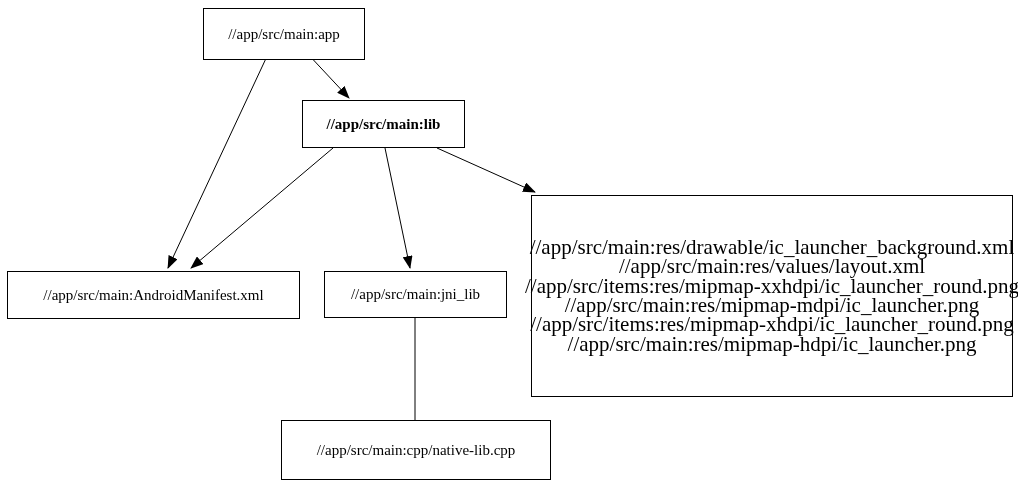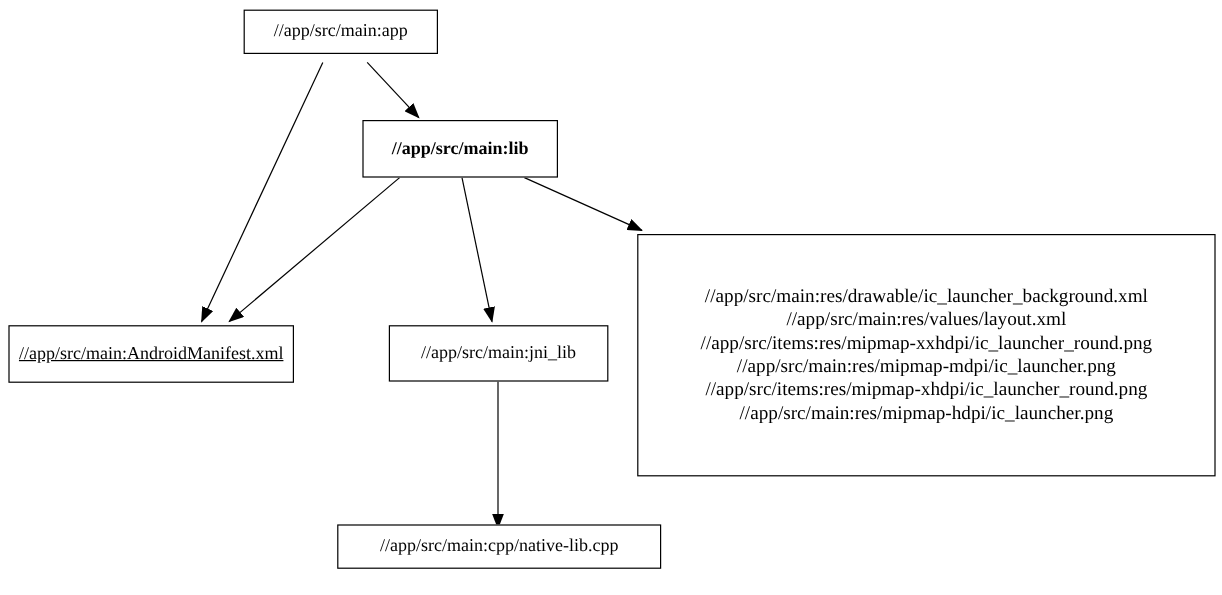--- a/index.html
+++ b/index.html
@@ -31,33 +31,33 @@
     display: flex;
     align-items: center;
     justify-content: center;
     font-size: 15px;
     white-space: nowrap;
     text-align: center;
   }
   .node.multiline {
     flex-direction: column;
     justify-content: center;
-    font-size: 16px;
+    font-size: 21px;
     line-height: 19.4px;
   }
   .node.multiline span {
     display: block;
   }
   
-  #node-app            { left: 203px; top: 8px;   width: 162px; height: 37px; align-items: center; }
+  #node-app            { left: 203px; top: 8px;   width: 162px; height: 52px; align-items: center; }
   #node-lib            { left: 302px; top: 100px; width: 163px; height: 48px; font-weight: bold; }
-  #node-manifest       { left: 7px;   top: 271px; width: 238px; height: 48px; text-decoration: underline; }
+  #node-manifest       { left: 7px;   top: 271px; width: 293px; height: 48px; }
   #node-jni-lib        { left: 324px; top: 271px; width: 183px; height: 47px; }
   #node-resources      { left: 531px; top: 195px; width: 482px; height: 202px; }
-  #node-native-lib-cpp { left: 281px; top: 437px; width: 270px; height: 37px; }
+  #node-native-lib-cpp { left: 281px; top: 420px; width: 270px; height: 60px; }
 </style>
 </head>
 <body>
 
 <div id="canvas">
 
   <svg id="edges" viewBox="0 0 1018 496" xmlns="http://www.w3.org/2000/svg">
     <defs>
       <marker id="arrowhead" markerUnits="userSpaceOnUse" markerWidth="13" markerHeight="10" refX="12" refY="5" orient="auto">
         <path d="M0,0 L13,5 L0,10 z" fill="#000000"></path>

